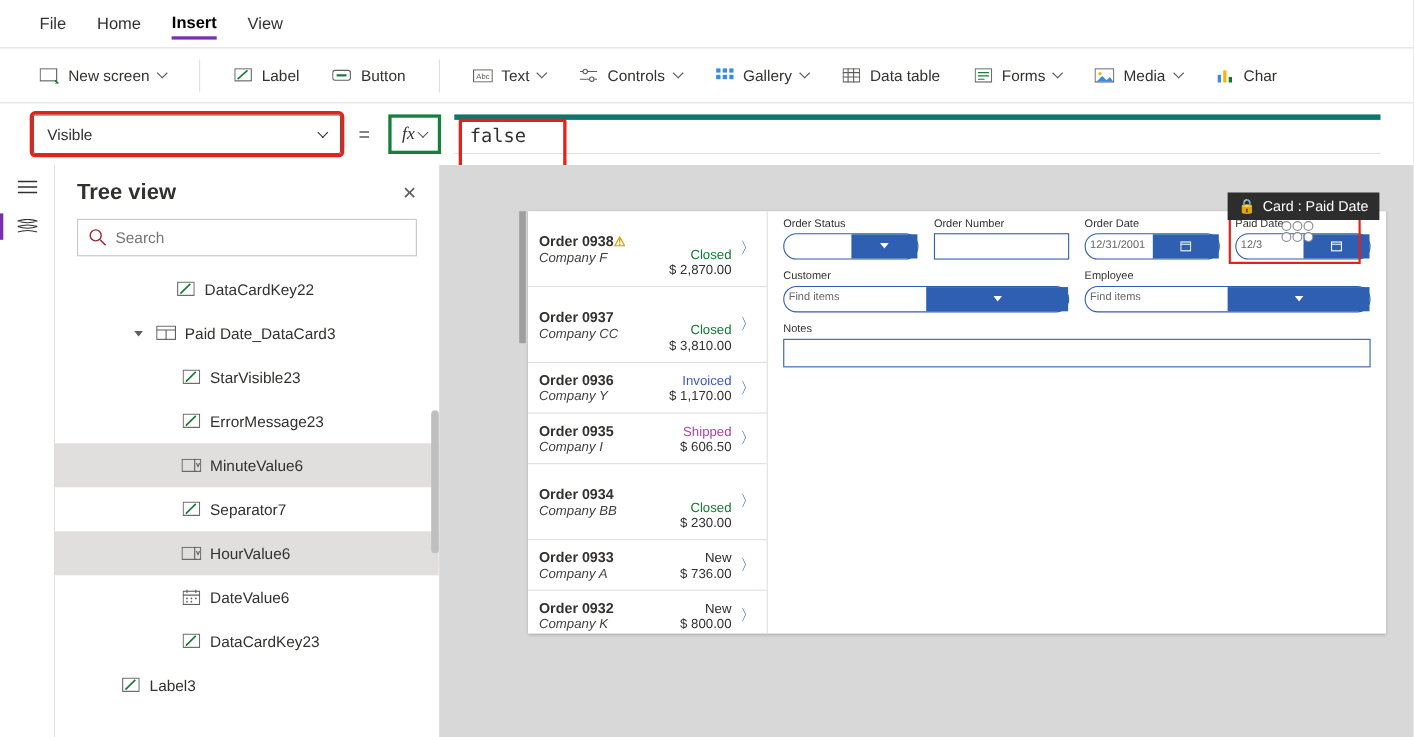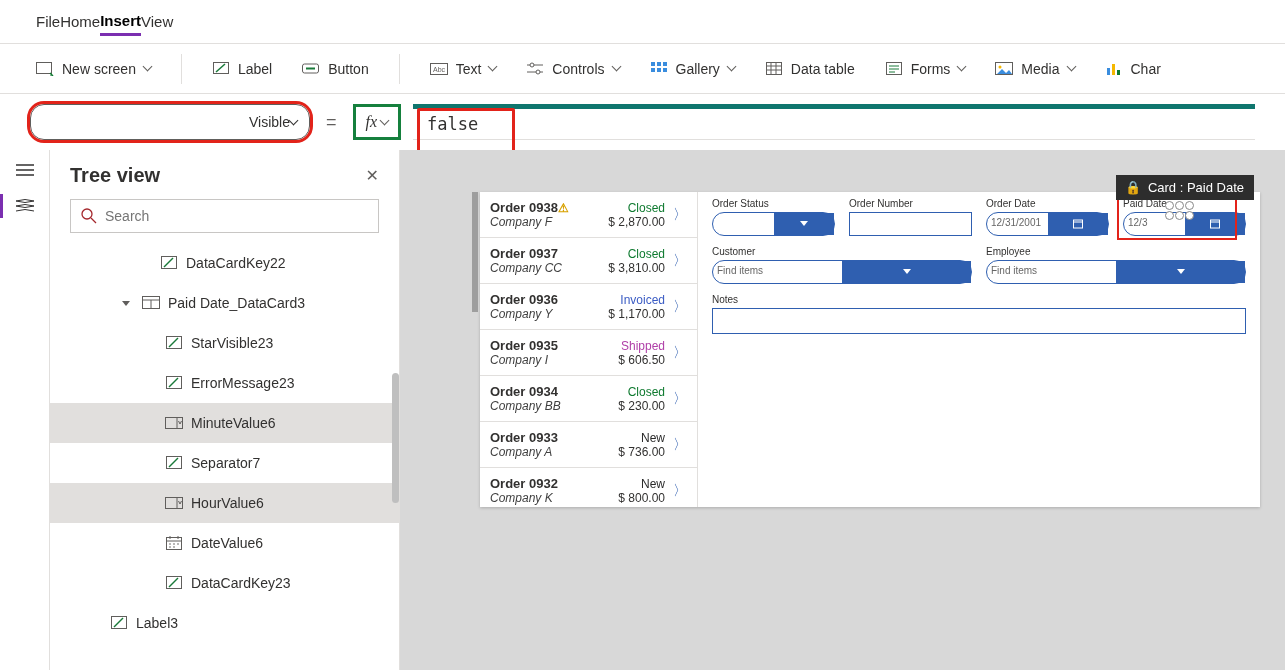--- a/index.html
+++ b/index.html
@@ -1,34 +1,34 @@
 <!DOCTYPE html>
 <html><head>
 <meta charset="utf-8">
 <style>
   * { box-sizing: border-box; margin: 0; padding: 0; }
   body { font-family: "Segoe UI", Arial, sans-serif; font-size: 13px; color: #323130; background: #fff; overflow: hidden; width: 1285px; height: 670px; }
   
-  .menubar { display: flex; align-items: center; height: 44px; padding: 0 36px; border-bottom: 1px solid #e1dfdd; }
+  .menubar { display: flex; align-items: center; height: 44px; padding: 0 36px; border-bottom: 1px solid #e1dfdd; gap: 28px; }
   .menubar .item { font-size: 15px; color: #323130; padding: 4px 0; cursor: pointer; }
   .menubar .item.active { font-weight: 600; border-bottom: 3px solid #7b2fb0; color: #000; }
   
   .ribbon { display: flex; align-items: center; height: 50px; padding: 0 36px; border-bottom: 1px solid #e1dfdd; gap: 30px; }
   .ribbon .rbtn { display: inline-flex; align-items: center; gap: 8px; font-size: 14px; cursor: pointer; color: #323130; }
   .ribbon .sep { width: 1px; height: 30px; background: #e1dfdd; }
   .chev { display: inline-block; border: solid #605e5c; border-width: 0 1px 1px 0; padding: 3px; transform: rotate(45deg); position: relative; top: -2px; }
   .icon { display: inline-flex; align-items: center; justify-content: center; width: 18px; height: 16px; color: #605e5c; }
   
   .formulabar { display: flex; align-items: center; height: 56px; padding: 8px 30px; gap: 12px; }
   .prop-select { width: 280px; height: 36px; border: 1px solid #605e5c; background: #fff; display: flex; align-items: center; justify-content: space-between; padding: 0 12px; font-size: 14px; }
   .prop-select .chev { border-color: #323130; }
   .equals { font-size: 18px; color: #605e5c; padding: 0 4px; }
   .fx { display: flex; align-items: center; gap: 4px; border: 3px solid #15803d; height: 36px; padding: 0 10px; font-style: italic; font-size: 16px; }
   .formula-input { height: 36px; border-top: 5px solid #0f766e; border-bottom: 1px solid #e1dfdd; flex: 1; padding: 0 14px; font-family: Consolas, monospace; font-size: 17px; color: #323130; display:flex; align-items:center; }
-  .redbox { outline: 3px solid #e2231a; outline-offset: 0; border-radius: 14px; justify-content: flex-end; }
+  .redbox { outline: 3px solid #e2231a; outline-offset: 0; border-radius: 2px; }
   .formula-val-wrap { position: relative; }
   .formula-val-box { position: absolute; left: -10px; top: -6px; width: 98px; height: 48px; border: 3px solid #e2231a; border-radius: 2px; pointer-events:none; }
   
   .main { display: flex; height: calc(670px - 44px - 50px - 56px); }
   .leftrail { width: 50px; border-right: 1px solid #e1dfdd; display: flex; flex-direction: column; align-items: center; padding-top: 12px; gap: 20px; }
   .leftrail .railbtn { width: 22px; height: 16px; display:flex; align-items:center; justify-content:center; cursor:pointer; }
   .leftrail .railbtn.active { position: relative; }
   .leftrail .railbtn.active::after { content:""; position:absolute; left:-14px; width:3px; height:24px; background:#7b2fb0; }
   .treepanel { width: 350px; border-right: 1px solid #e1dfdd; display:flex; flex-direction:column; padding-top: 6px; }
   .treehead { display:flex; align-items:center; justify-content:space-between; padding: 8px 20px 12px 20px; }
@@ -55,21 +55,21 @@
   .orderlist { width:218px; border-right:1px solid #e1dfdd; position:relative; }
   .orderlist .scroll { position:absolute; left:-8px; top:0; width:6px; height:120px; background:#9e9e9e; }
   .orderitem { padding:8px 10px; border-bottom:1px solid #e1dfdd; display:flex; align-items:center; }
   .orderitem .left { flex:1; }
   .orderitem .o-title { font-size:13px; font-weight:600; }
   .orderitem .o-sub { font-size:12px; color:#404040;font-style:italic; }
   .orderitem .right { text-align:right; width:70px; }
   .orderitem .status { font-size:12px; }
   .orderitem .price { font-size:12px; }
   .orderitem .arrow { color:#2f5fb0; font-size:14px; padding-left:8px; }
-  .status.Closed { color:#0f7a30; }
+  .status.Closed { color:#0f7a30;margin-top:24px; }
   .status.Invoiced { color:#3b5cc4; }
   .status.Shipped { color:#b03fa8; }
   .status.New { color:#2a2a2a; }
   .warn { color:#d8a100; font-size:12px; }
   .form { flex:1; padding:6px 14px 14px; }
   .form-row { display:flex; gap:14px; margin-bottom:10px; }
   .fld { flex:1; }
   .fld label { font-size:10px; color:#323130; display:block; margin-bottom:3px; }
   .inp { height:24px; border:1px solid #2f5fb0; width:100%; font-size:10px; padding:0 4px; background:#fff; }
   .inp.with-btn { display:flex; padding:0; align-items:stretch;border-radius:12px; }

